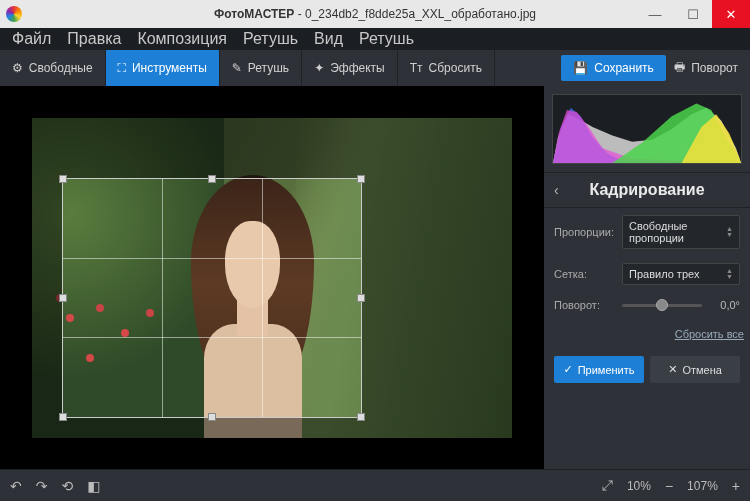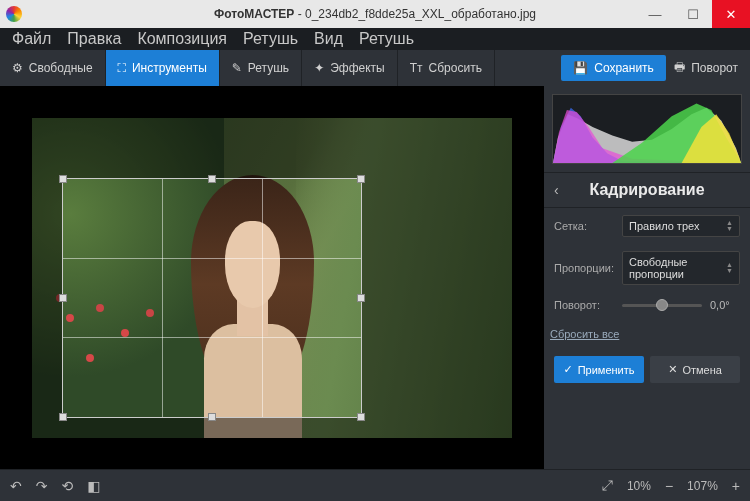--- a/index.html
+++ b/index.html
@@ -51,22 +51,22 @@
 .panel-header { display:flex; align-items:center; justify-content:center; position:relative; padding:8px; border-top:1px solid #1f2226; border-bottom:1px solid #1f2226; }
 .panel-back { position:absolute; left:10px; color:#bbb; font-size:14px; cursor:pointer; }
 .panel-title { color:#eaeaea; font-size:16px; font-weight:bold; }
 .form-row { display:flex; align-items:center; padding:7px 10px; gap:8px; }
 .form-label { color:#aaa; font-size:11px; width:60px; }
 .select { flex:1; background:#23272c; border:1px solid #444; color:#ddd; font-size:11px; padding:4px 6px; display:flex; justify-content:space-between; align-items:center; border-radius:2px; cursor:pointer; }
 .spin { color:#888; display:flex; flex-direction:column; font-size:7px; line-height:6px; }
 .slider-row { display:flex; align-items:center; padding:7px 10px; gap:8px; }
 .slider-track { flex:1; height:3px; background:#555; position:relative; border-radius:2px; }
 .slider-thumb { position:absolute; left:50%; top:50%; transform:translate(-50%,-50%); width:12px; height:12px; background:#888; border-radius:50%; border:1px solid #aaa; cursor:pointer; }
-.slider-value { color:#bbb; font-size:11px; width:30px; text-align:left; }
-.reset-link { text-align:left; padding:6px; }
+.slider-value { color:#bbb; font-size:11px; width:30px; text-align:right; }
+.reset-link { text-align:right; padding:6px; }
 .reset-link span { color:#9ab; font-size:11px; text-decoration:underline; cursor:pointer; }
 .action-row { display:flex; gap:6px; padding:8px 10px; }
 .btn { flex:1; font-size:11px; padding:7px 0; display:flex; align-items:center; justify-content:center; gap:5px; border-radius:2px; cursor:pointer; }
 .btn-primary { background:#1d7fd6; color:#fff; }
 .btn-secondary { background:#3a3f46; color:#ddd; }
 
 .statusbar { height:32px; background:#2e3238; border-top:1px solid #1f2226; display:flex; align-items:center; padding:0 10px; color:#bbb; font-size:12px; }
 .status-left { display:flex; gap:14px; }
 .status-left span { cursor:pointer; }
 .status-right { margin-left:auto; display:flex; align-items:center; gap:14px; }
@@ -172,31 +172,31 @@
         <path d="M130,64 L150,30 165,18 178,36 188,58 190,64 Z" fill="#f2e23a" opacity="0.85"></path>
       </svg>
     </div>
 
     <div class="panel-header">
       <span class="panel-back">‹</span>
       <span class="panel-title">Кадрирование</span>
     </div>
 
     <div class="form-row">
+      <div class="form-label">Пропорции:</div>
+      <div class="select">
+        <span>Свободные пропорции</span>
+        <span class="spin">▲<br>▼</span>
+      </div>
+    </div>
+
+    <div class="form-row">
       <div class="form-label">Сетка:</div>
       <div class="select">
         <span>Правило трех</span>
-        <span class="spin">▲<br>▼</span>
-      </div>
-    </div>
-
-    <div class="form-row">
-      <div class="form-label">Пропорции:</div>
-      <div class="select">
-        <span>Свободные пропорции</span>
         <span class="spin">▲<br>▼</span>
       </div>
     </div>
 
     <div class="slider-row">
       <div class="form-label">Поворот:</div>
       <div class="slider-track">
         <div class="slider-thumb"></div>
       </div>
       <div class="slider-value">0,0°</div>

